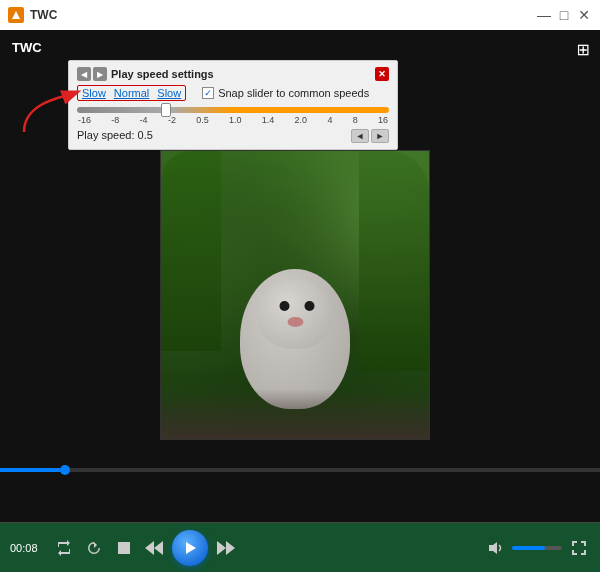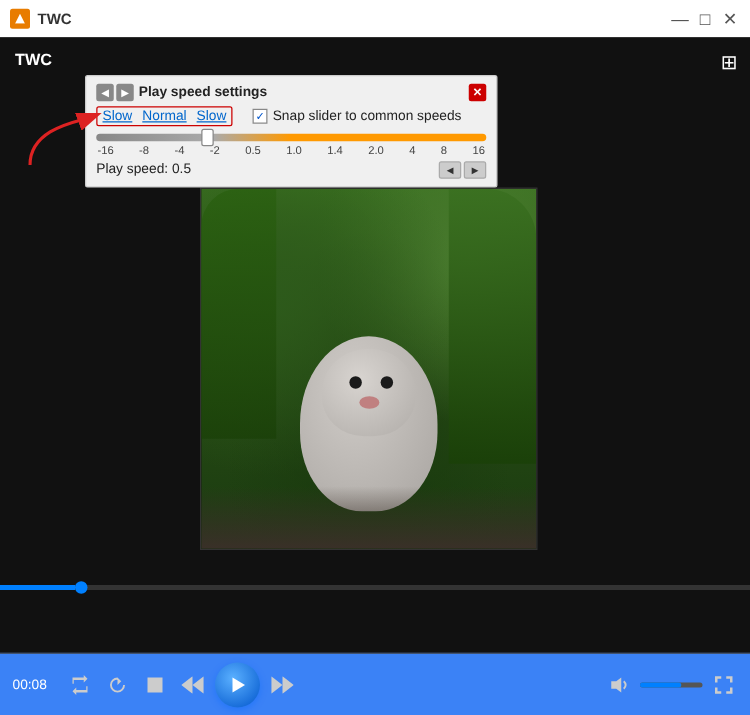--- a/index.html
+++ b/index.html
@@ -392,21 +392,21 @@
       top: -3px;
       width: 10px;
       height: 10px;
       background: #0080ff;
       border-radius: 50%;
     }
 
     
     .controls-bar {
       height: 50px;
-      background: #3b82f6;
+      background: #14532d;
       display: flex;
       align-items: center;
       padding: 0 10px;
       gap: 6px;
       border-top: 1px solid #444;
     }
     .time-display {
       font-size: 11px;
       color: #fff;
       min-width: 36px;

